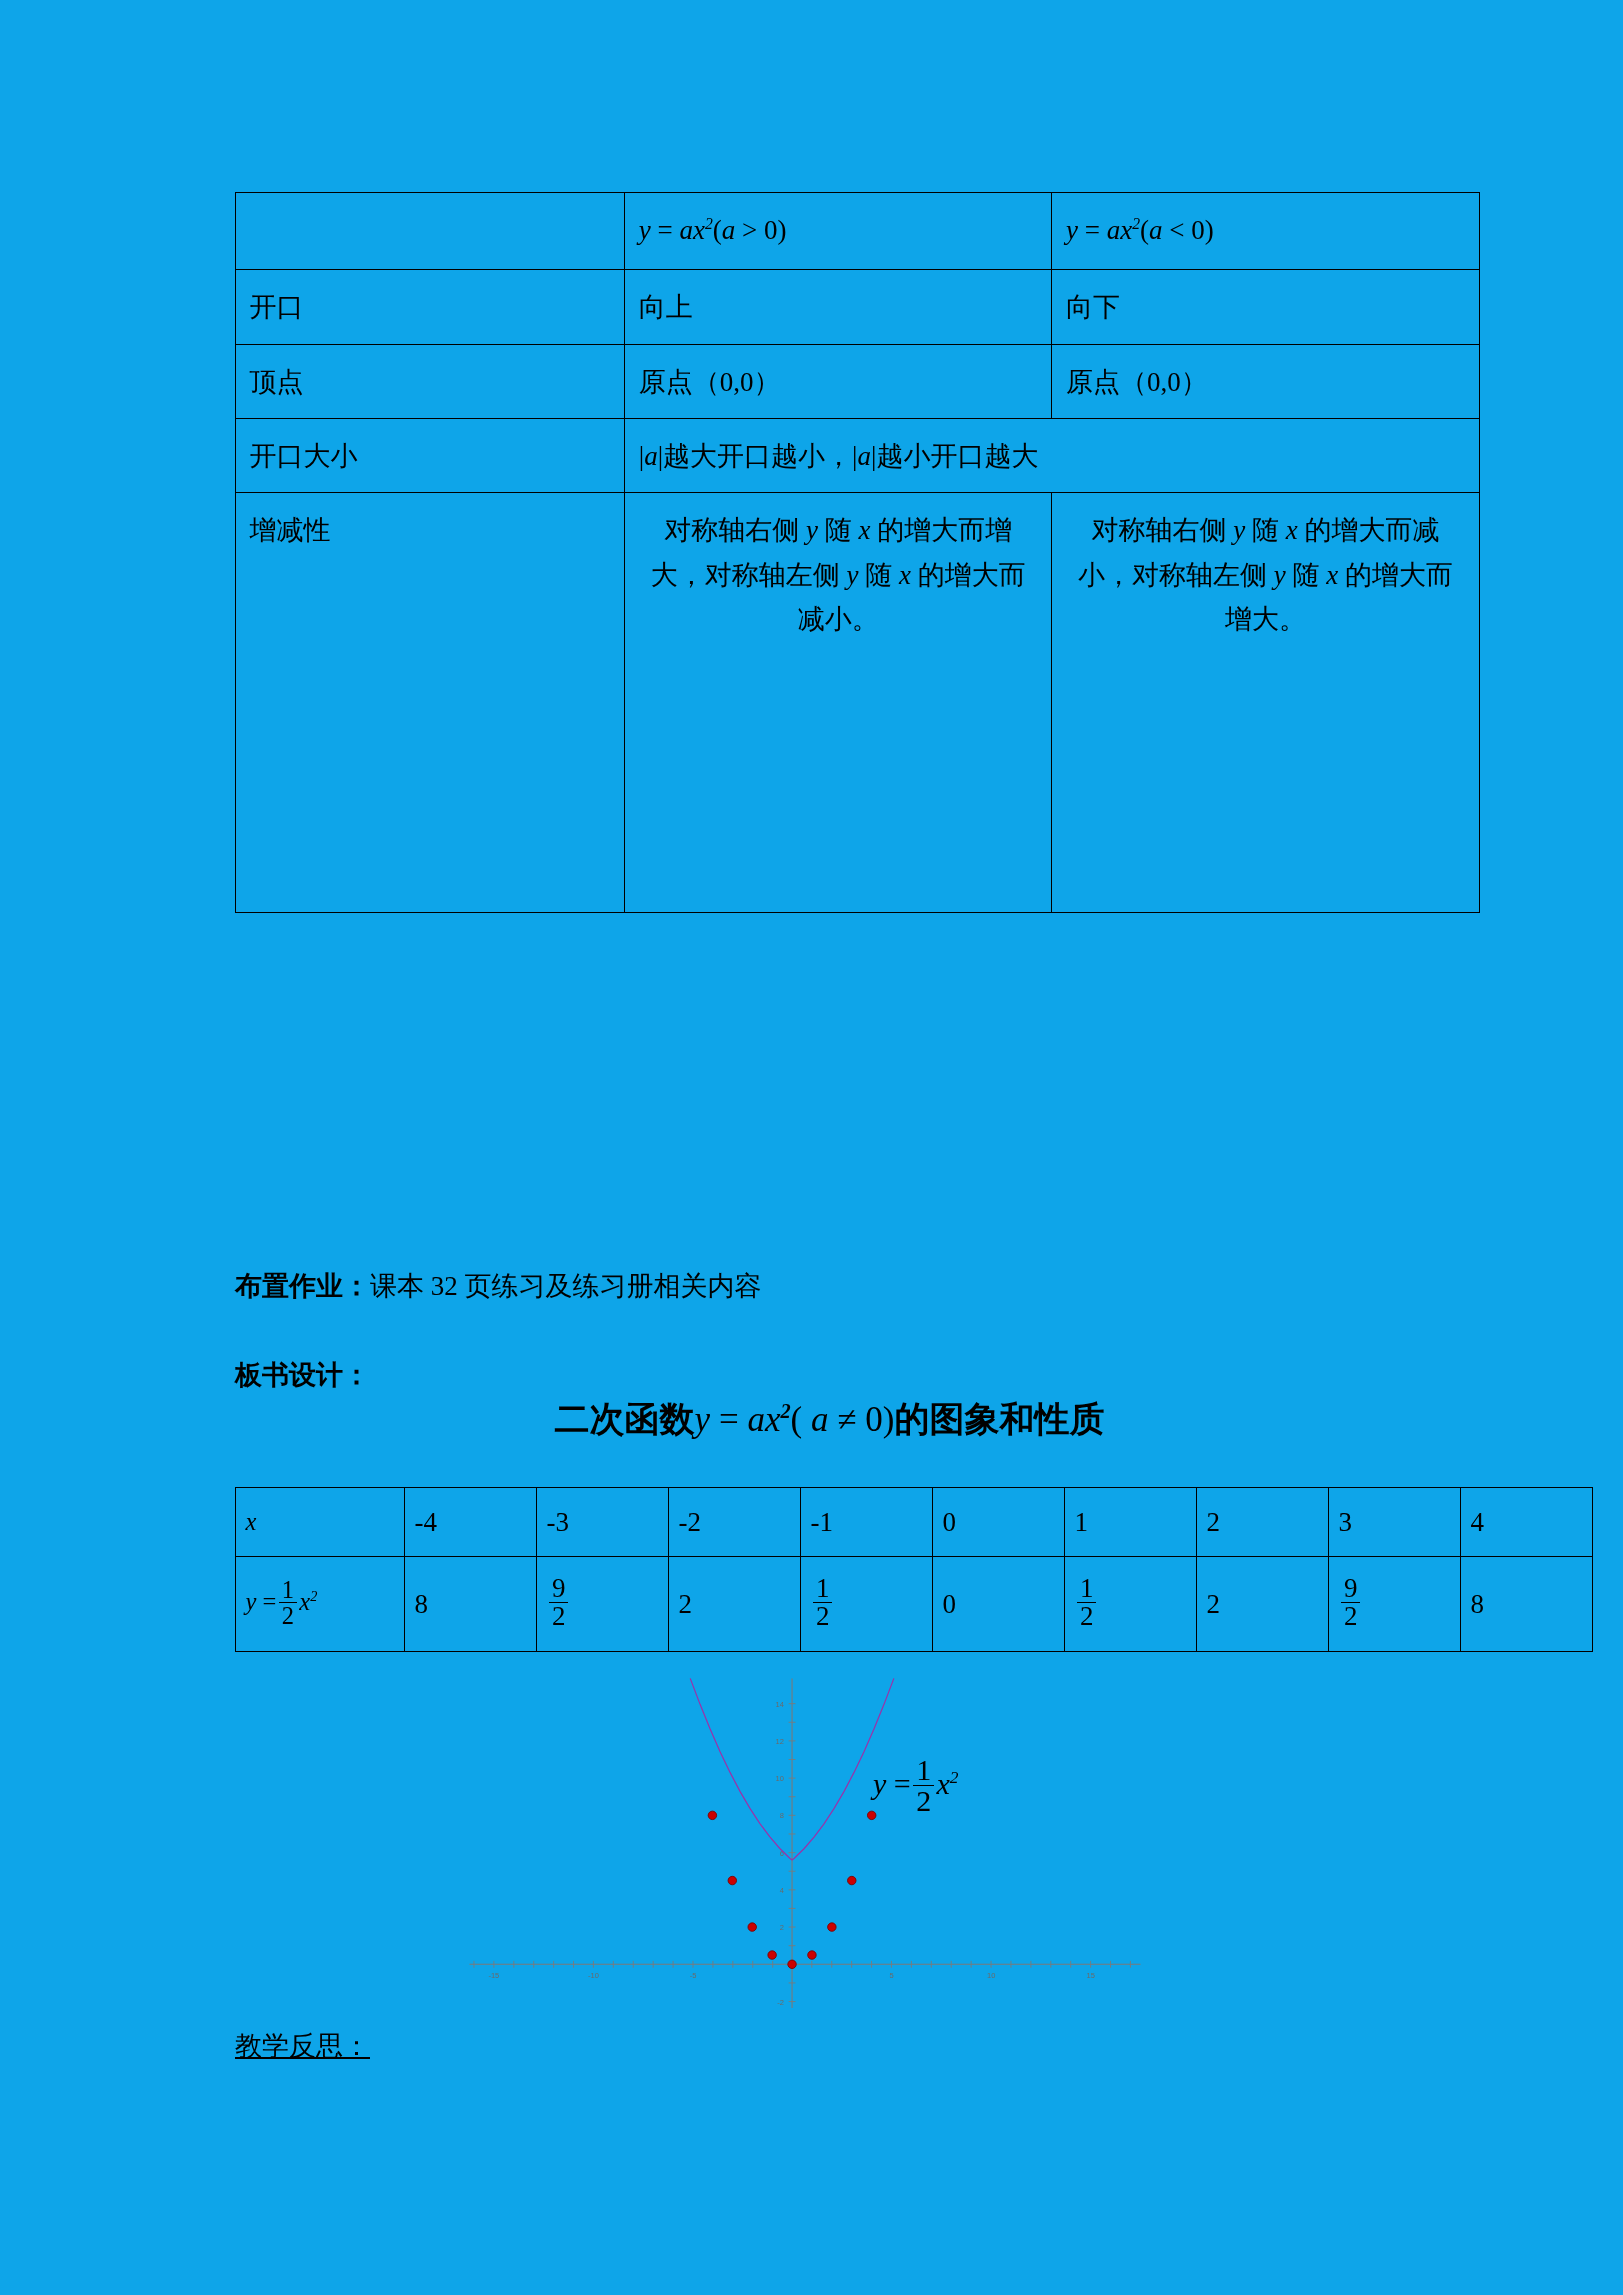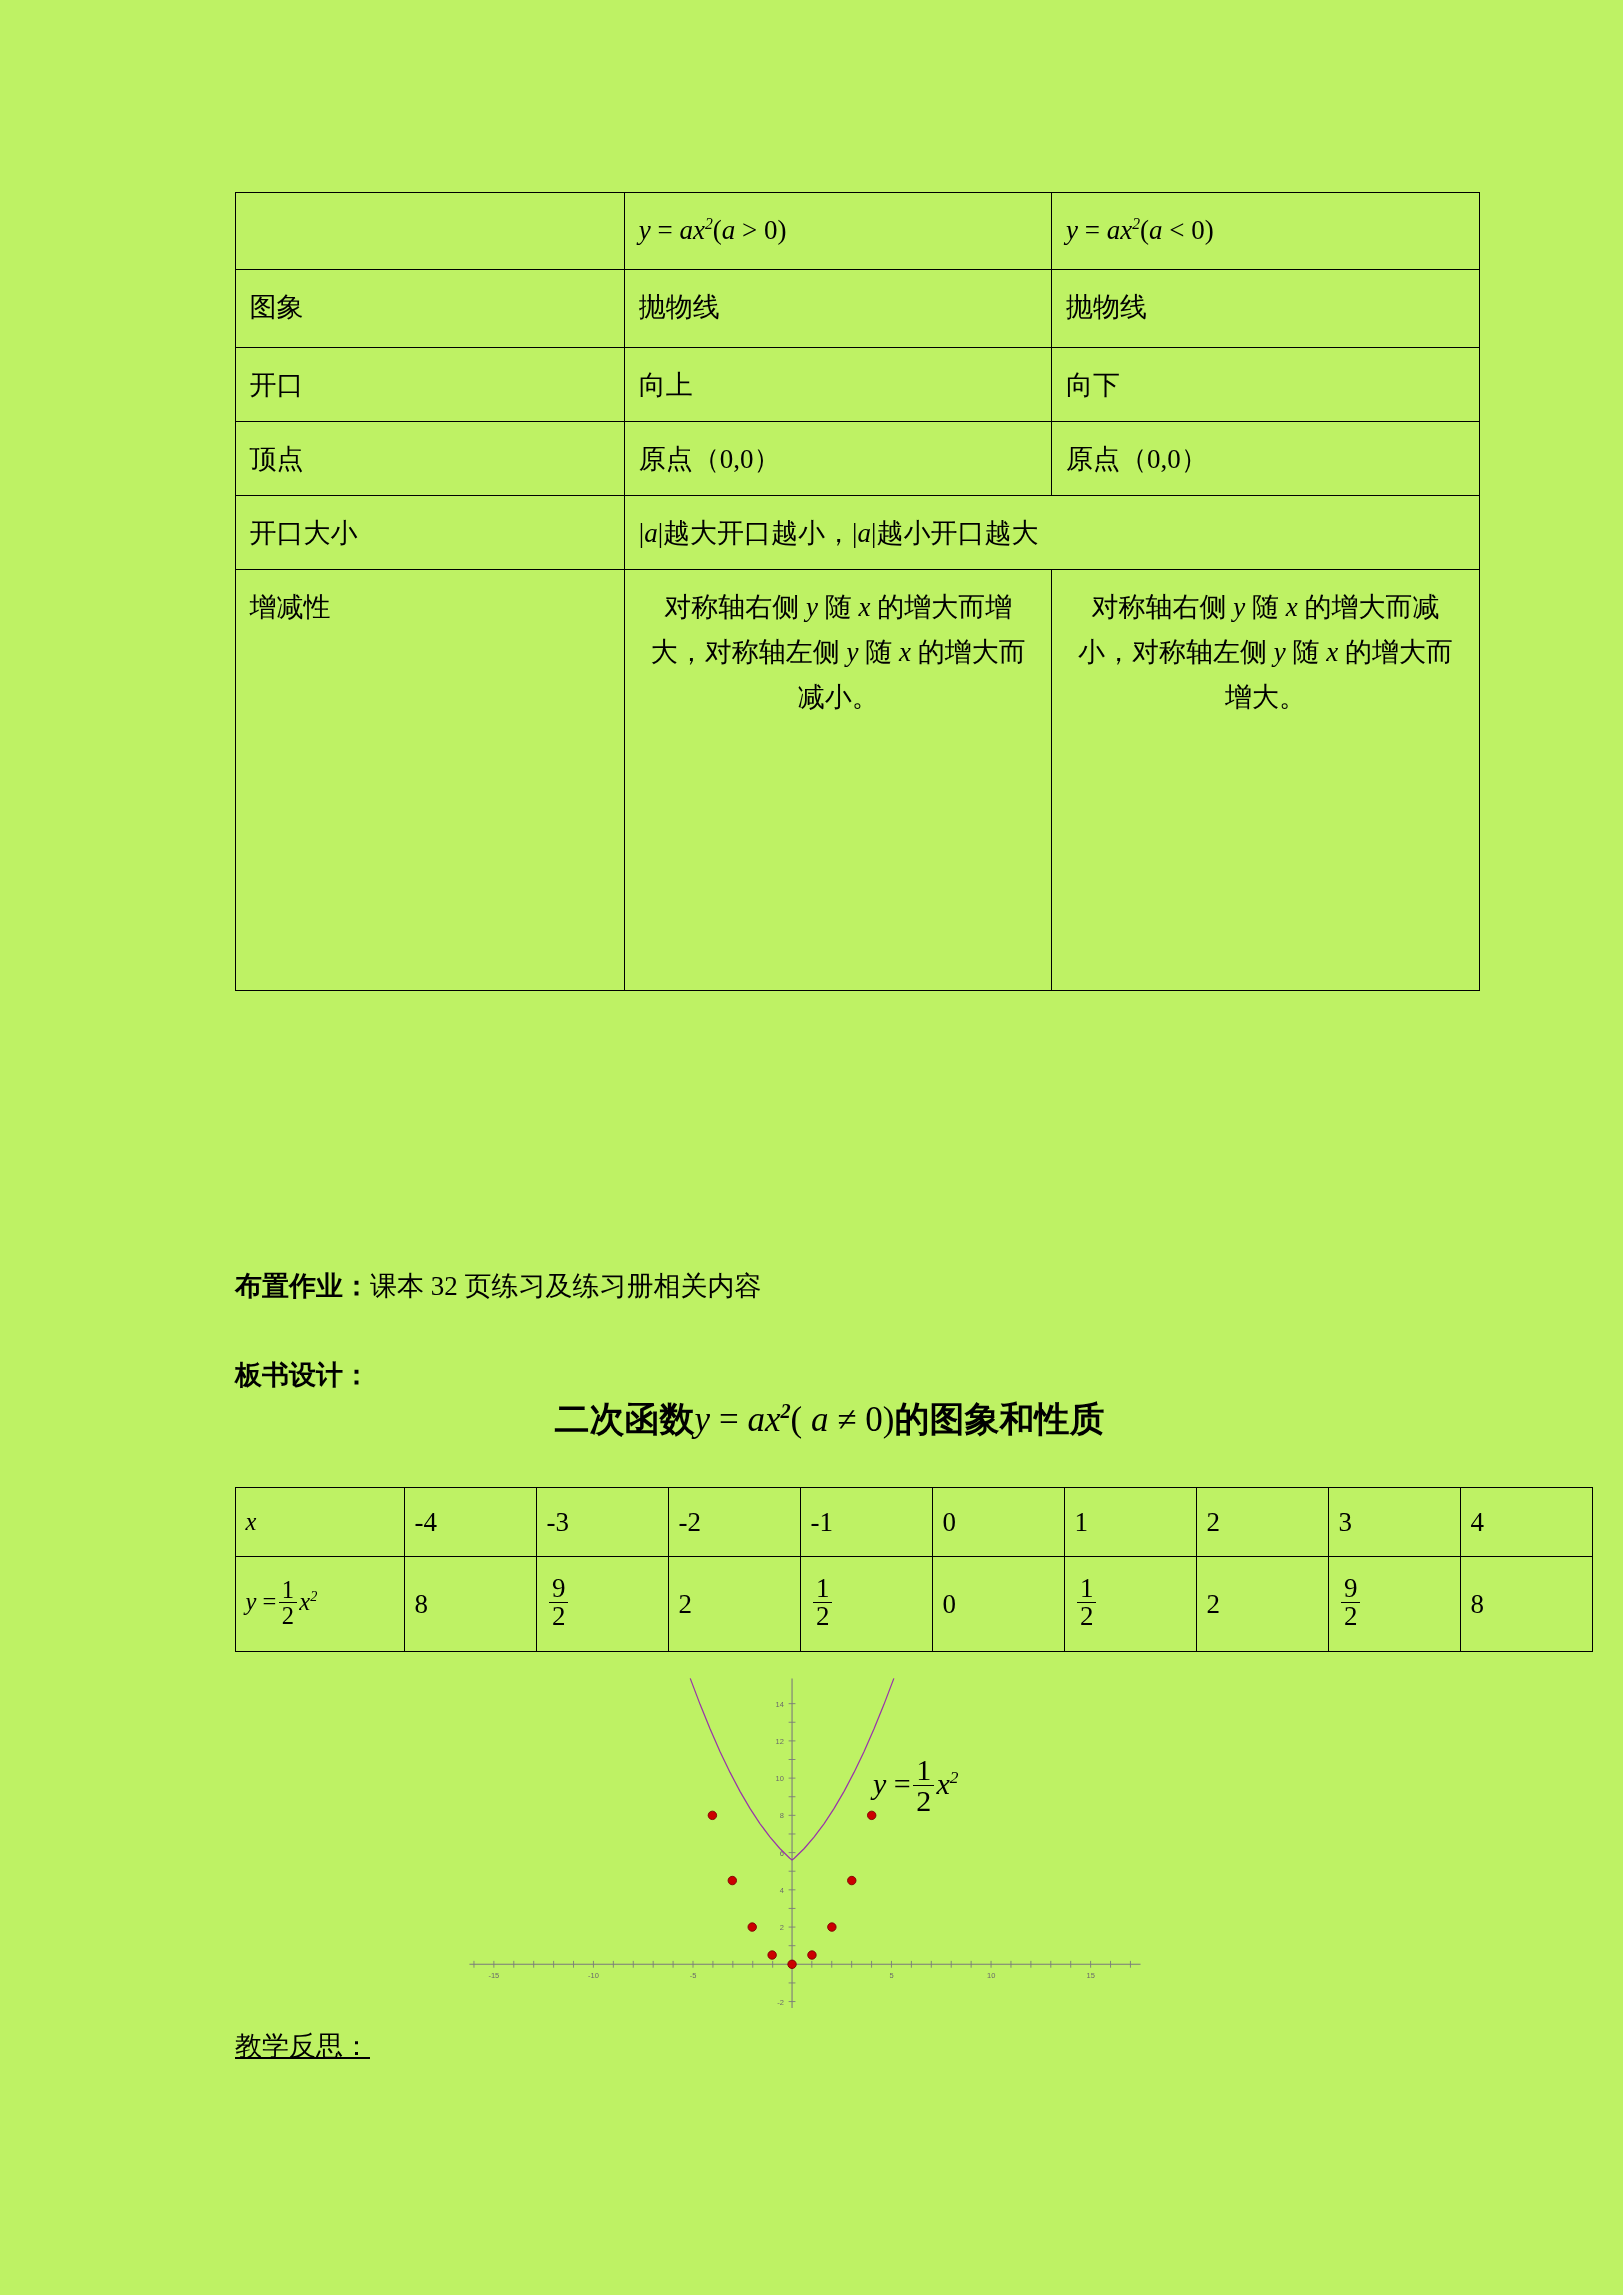--- a/index.html
+++ b/index.html
@@ -13,21 +13,21 @@
     position: relative;
     font-family: "Liberation Serif", "DejaVu Serif", serif;
     color: #000000;
     overflow: hidden;
   }
   .page {
     position: absolute;
     left: 0; top: 0;
     width: 1623px;
     height: 2295px;
-    background: #bef264;
+    background: #0ea5e9;
   }
 
   
   .mi { font-style: italic; font-family: "Liberation Serif","DejaVu Serif",serif; }
   .mn { font-style: normal; }
   sup.exp { font-size: 0.58em; vertical-align: super; font-style: italic; line-height: 0; }
   .frac {
     display: inline-flex;
     flex-direction: column;
     align-items: center;
@@ -144,25 +144,20 @@
       <tr class="r-head">
         <td class="c0"></td>
         <td class="c1 nowrapcell">
           <span class="mi">y</span> <span class="mn">=</span> <span class="mi">ax</span><sup class="exp">2</sup><span class="mn">(</span><span class="mi">a</span> <span class="mn">&gt;</span> <span class="mn">0</span><span class="mn">)</span>
         </td>
         <td class="c2 nowrapcell">
           <span class="mi">y</span> <span class="mn">=</span> <span class="mi">ax</span><sup class="exp">2</sup><span class="mn">(</span><span class="mi">a</span> <span class="mn">&lt;</span> <span class="mn">0</span><span class="mn">)</span>
         </td>
       </tr>
 
-      <tr class="r-img">
-        <td class="c0">图象</td>
-        <td class="c1">抛物线</td>
-        <td class="c2">抛物线</td>
-      </tr>
 
       <tr class="r-open">
         <td class="c0">开口</td>
         <td class="c1">向上</td>
         <td class="c2">向下</td>
       </tr>
 
 
       <tr class="r-vert">
         <td class="c0">顶点</td>

